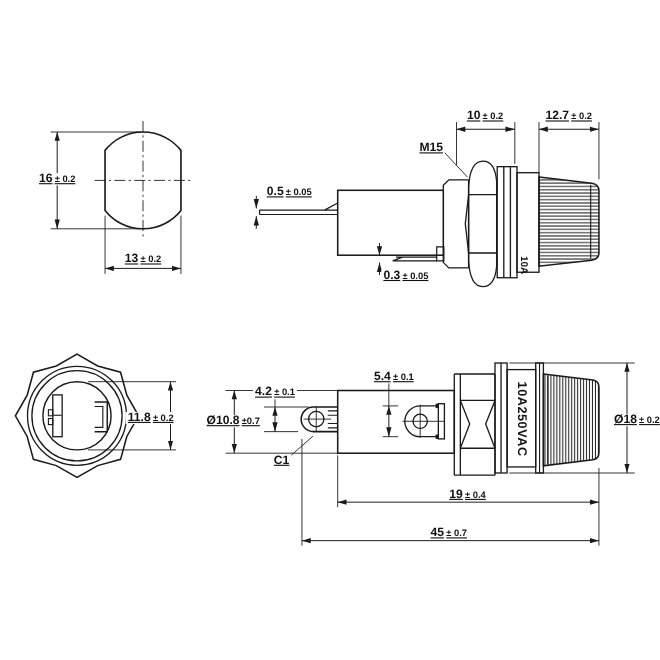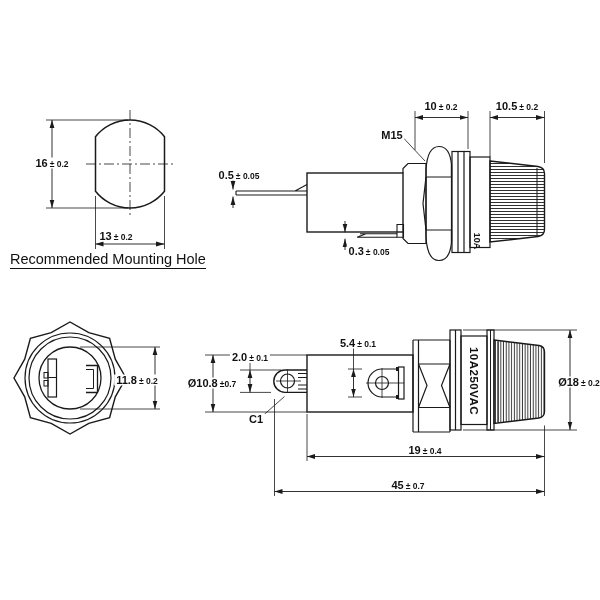--- a/index.html
+++ b/index.html
@@ -1,20 +1,20 @@
 <!DOCTYPE html>
 <html><head>
 <meta charset="utf-8">
 <style>
   html,body{margin:0;padding:0;background:#fff;}
   .stage{position:relative;width:600px;height:600px;background:#ffffff;overflow:hidden;
          font-family:"Liberation Sans", sans-serif;color:#111;}
   svg{position:absolute;left:0;top:0;}
   .dlabel{position:absolute;transform:translate(-50%,-50%);background:#fff;padding:0 2px;
-          font-weight:bold;font-size:11px;line-height:1;white-space:nowrap;z-index:2;}
+          font-weight:bold;font-size:11px;line-height:1;white-space:nowrap;z-index:2;text-decoration:underline;}
   .dlabel .tol{font-size:8.5px;font-weight:bold;margin-left:2px;}
   .marking{position:absolute;font-weight:bold;white-space:nowrap;z-index:2;
            transform:translate(-50%,-50%) rotate(90deg);}
   .marking.small{font-size:9px;}
   .marking.big{font-size:11.5px;letter-spacing:0.5px;}
   .title{position:absolute;left:10px;top:251px;font-size:14.5px;z-index:2;
          border-bottom:1.4px solid #111;padding-bottom:1px;}
 </style>
 </head>
 <body>
@@ -140,55 +140,54 @@
       <path d="M353.5,369 V397" stroke-width="0.9" marker-start="url(#as)" marker-end="url(#ae)"></path>
 
       <path d="M263,415.5 L284.5,396.5" stroke-width="0.8"></path>
 
       <path d="M307,414 V461 M544.5,425.5 V496 M274.5,399 V496" stroke-width="0.8"></path>
       <path d="M307,456.5 H544.5" stroke-width="0.9" marker-start="url(#as)" marker-end="url(#ae)"></path>
       <path d="M274.5,491.5 H544.5" stroke-width="0.9" marker-start="url(#as)" marker-end="url(#ae)"></path>
     </g>
   </svg>
 
-  <div class="title">Recommended Mounting Hole</div>
 
   <div class="dlabel" style="left:52px;top:163px">
     <span>16</span><span class="tol">± 0.2</span>
   </div>
-  <div class="dlabel" style="left:116px;top:236px">
+  <div class="dlabel" style="left:130px;top:236px">
     <span>13</span><span class="tol">± 0.2</span>
   </div>
 
   <div class="dlabel" style="left:441px;top:106px">
     <span>10</span><span class="tol">± 0.2</span>
   </div>
   <div class="dlabel" style="left:517px;top:106px">
-    <span>10.5</span><span class="tol">± 0.2</span>
+    <span>12.7</span><span class="tol">± 0.2</span>
   </div>
   <div class="dlabel" style="left:392px;top:135px">
     <span>M15</span>
   </div>
-  <div class="dlabel" style="left:239px;top:175px">
+  <div class="dlabel" style="left:263px;top:175px">
     <span>0.5</span><span class="tol">± 0.05</span>
   </div>
   <div class="dlabel" style="left:369px;top:251px">
     <span>0.3</span><span class="tol">± 0.05</span>
   </div>
   <div class="marking small" style="left:477px;top:241px">10A</div>
 
   <div class="dlabel" style="left:137px;top:380px">
     <span>11.8</span><span class="tol">± 0.2</span>
   </div>
 
   <div class="dlabel" style="left:212px;top:383px">
     <span>Ø10.8</span><span class="tol">±0.7</span>
   </div>
   <div class="dlabel" style="left:250px;top:357px">
-    <span>2.0</span><span class="tol">± 0.1</span>
+    <span>4.2</span><span class="tol">± 0.1</span>
   </div>
   <div class="dlabel" style="left:358px;top:343px">
     <span>5.4</span><span class="tol">± 0.1</span>
   </div>
   <div class="dlabel" style="left:256px;top:419px">
     <span>C1</span>
   </div>
   <div class="dlabel" style="left:579px;top:382px">
     <span>Ø18</span><span class="tol">± 0.2</span>
   </div>

